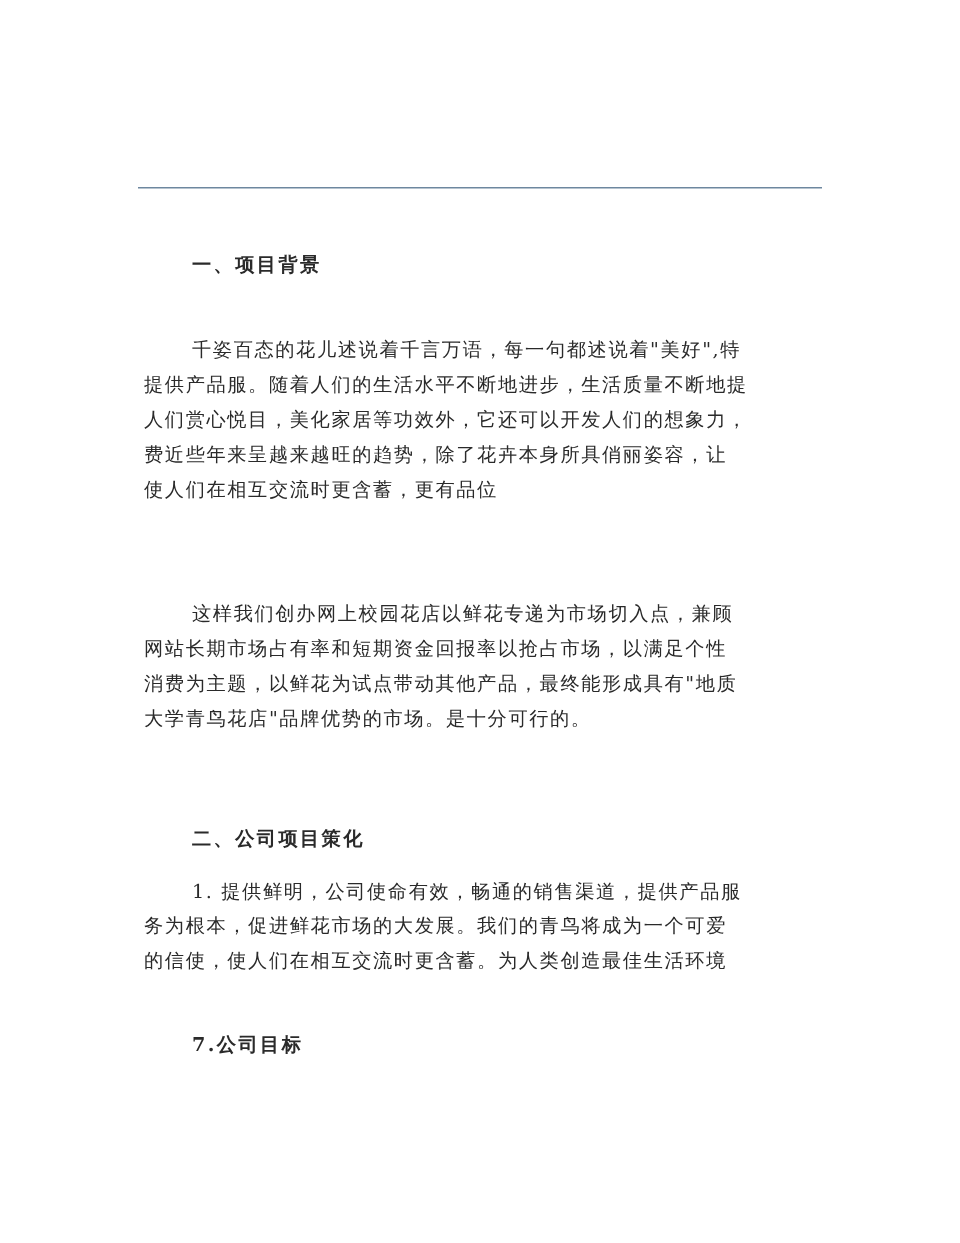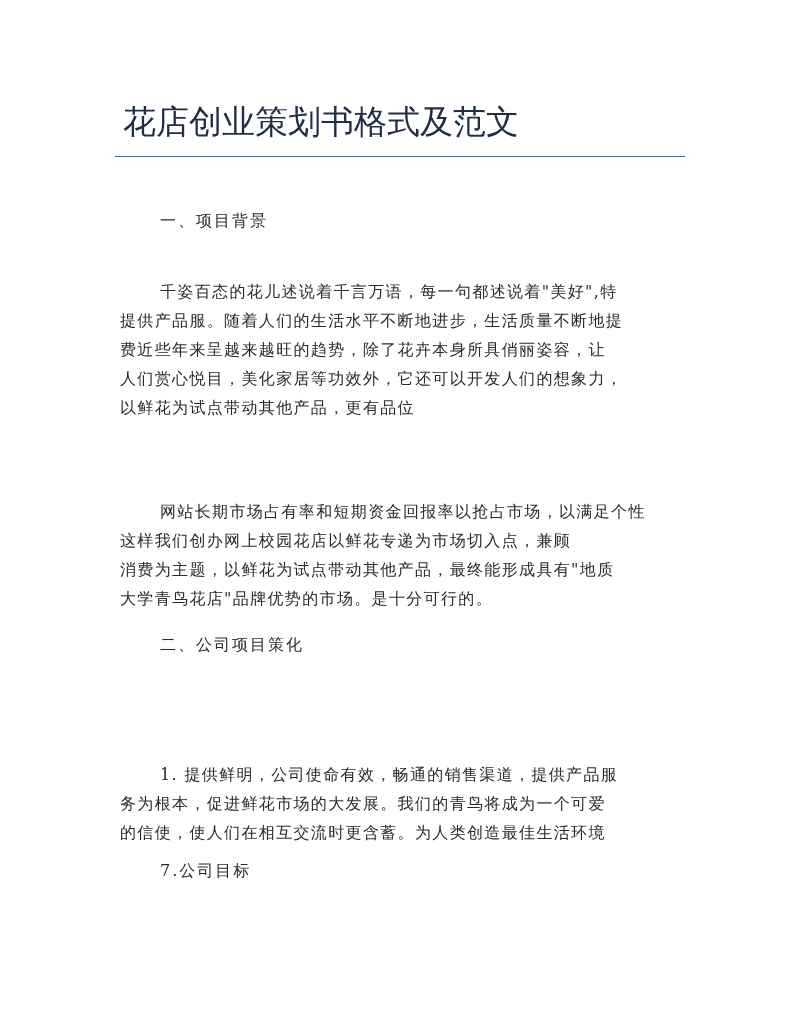--- a/index.html
+++ b/index.html
@@ -41,21 +41,21 @@
       width: 570px;
       height: 0;
       border-top: 1.5px solid #4a6a88;
     }
     .heading {
       position: absolute;
       left: 160px;
       margin: 0;
       font-family: "DejaVu Serif", serif;
       font-size: 16px;
-      font-weight: normal;
+      font-weight: bold;
       line-height: 22px;
       color: #2a2a2a;
       letter-spacing: 2px;
       white-space: nowrap;
     }
     .para {
       position: absolute;
       left: 120px;
       width: 564px;
       margin: 0;
@@ -68,43 +68,42 @@
       text-align: justify;
     }
     .line { display: block; white-space: nowrap; }
     .para .line:not(:first-child) { text-indent: 0; }
   </style>
 </head>
 <body>
 
 <div class="page">
 
-  <h1 class="doc-title">花店创业策划书格式及范文</h1>
   <div class="title-rule"></div>
 
   <h2 class="heading" style="top:210px;">一、项目背景</h2>
 
   <p class="para" style="top:277px;">
     <span class="line">千姿百态的花儿述说着千言万语，每一句都述说着"美好",特</span>
     <span class="line">提供产品服。随着人们的生活水平不断地进步，生活质量不断地提</span>
+    <span class="line">人们赏心悦目，美化家居等功效外，它还可以开发人们的想象力，</span>
     <span class="line">费近些年来呈越来越旺的趋势，除了花卉本身所具俏丽姿容，让</span>
-    <span class="line">人们赏心悦目，美化家居等功效外，它还可以开发人们的想象力，</span>
-    <span class="line">以鲜花为试点带动其他产品，更有品位</span>
+    <span class="line">使人们在相互交流时更含蓄，更有品位</span>
   </p>
 
   <p class="para" style="top:497px;">
+    <span class="line">这样我们创办网上校园花店以鲜花专递为市场切入点，兼顾</span>
     <span class="line">网站长期市场占有率和短期资金回报率以抢占市场，以满足个性</span>
-    <span class="line">这样我们创办网上校园花店以鲜花专递为市场切入点，兼顾</span>
     <span class="line">消费为主题，以鲜花为试点带动其他产品，最终能形成具有"地质</span>
     <span class="line">大学青鸟花店"品牌优势的市场。是十分可行的。</span>
   </p>
 
-  <h2 class="heading" style="top:634px;">二、公司项目策化</h2>
+  <h2 class="heading" style="top:688px;">二、公司项目策化</h2>
 
-  <p class="para" style="top:728px;margin-top:32px;">
+  <p class="para" style="top:728px;">
     <span class="line">1. 提供鲜明，公司使命有效，畅通的销售渠道，提供产品服</span>
     <span class="line">务为根本，促进鲜花市场的大发展。我们的青鸟将成为一个可爱</span>
     <span class="line">的信使，使人们在相互交流时更含蓄。为人类创造最佳生活环境</span>
   </p>
 
   <h2 class="heading" style="top:860px;">7.公司目标</h2>
 
 </div>
 
 </body></html>

